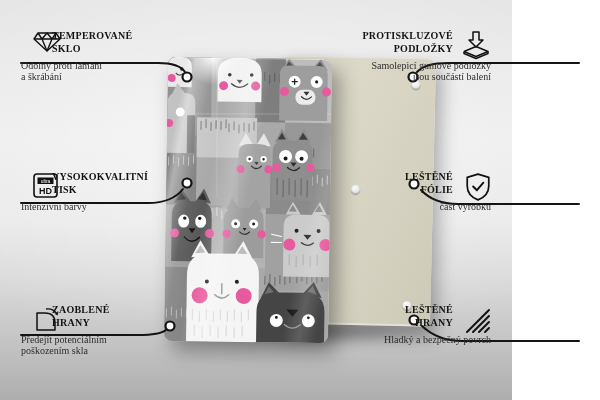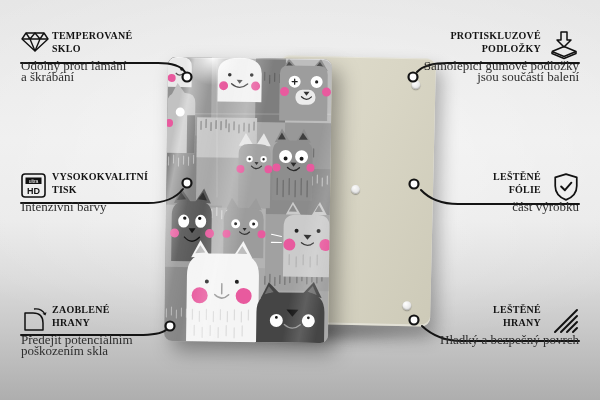--- a/index.html
+++ b/index.html
@@ -1,17 +1,17 @@
 <!DOCTYPE html>
 <html><head>
 <meta charset="utf-8">
 <style>
   html,body{margin:0;padding:0;}
   body{width:600px;height:400px;overflow:hidden;font-family:"Liberation Serif", serif;}
-  .stage{position:relative;width:600px;height:400px;
+  .stage{position:relative;width:512px;height:400px;
     background:
       radial-gradient(120% 80% at 50% 38%, rgba(255,255,255,.50) 0%, rgba(255,255,255,0) 62%),
       linear-gradient(180deg,#e6e6e6 0%,#ededed 35%,#e9e9e9 55%,#dadada 70%,#c6c6c6 84%,#aeaeae 100%);
   }
   
   .product-shadow{position:absolute;left:168px;top:318px;width:280px;height:28px;border-radius:50%;
     background:radial-gradient(ellipse at center, rgba(0,0,0,.32) 0%, rgba(0,0,0,0) 70%);filter:blur(5px);z-index:1;}
   .back-panel{position:absolute;left:277px;top:57px;width:156px;height:268px;border-radius:9px;
     background:linear-gradient(115deg,#e0ddcd 0%,#d9d6c5 45%,#cdcab8 100%);
     box-shadow:6px 10px 18px rgba(0,0,0,.30), inset 0 -2px 0 rgba(255,255,255,.40), inset 1px 1px 0 rgba(255,255,255,.35);
@@ -26,27 +26,27 @@
     background:
       radial-gradient(circle at 27% 0%, rgba(255,255,255,.95) 0%, rgba(255,255,255,0) 9%),
       linear-gradient(100deg, rgba(255,255,255,0) 9%, rgba(255,255,255,.38) 13%, rgba(255,255,255,.06) 22%, rgba(255,255,255,0) 30%, rgba(255,255,255,.20) 41%, rgba(255,255,255,0) 50%, rgba(255,255,255,0) 78%, rgba(255,255,255,.14) 86%, rgba(255,255,255,0) 94%);
     box-shadow:inset 0 1px 0 rgba(255,255,255,.5);}
   .front-panel svg{display:block;}
   
   .connectors{position:absolute;left:0;top:0;z-index:4;pointer-events:none;}
   
   .feature{position:absolute;z-index:5;color:#131313;}
   .feature .title{font-weight:bold;font-size:10px;letter-spacing:.25px;line-height:12.5px;}
-  .feature .desc{font-size:13px;line-height:10.5px;color:#2e2e2e;font-weight:normal;}
+  .feature .desc{font-size:10px;line-height:10.5px;color:#2e2e2e;font-weight:normal;}
   .f-left{left:21px;text-align:left;}
   .f-right{right:21px;text-align:right;}
   .f-left .title{margin-left:31px;}
   .f-right .title{margin-right:38px;text-align:right;}
   .icon{position:absolute;}
-  .f-left .icon{left:0;text-align:center;}
+  .f-left .icon{left:12px;text-align:center;}
   .f-right .icon{right:0;}
   .icon svg{display:block;}
   .feature .desc{margin-top:6px;}
 </style>
 </head>
 <body>
 
 <div class="stage">
 
   <div class="product-shadow"></div>

